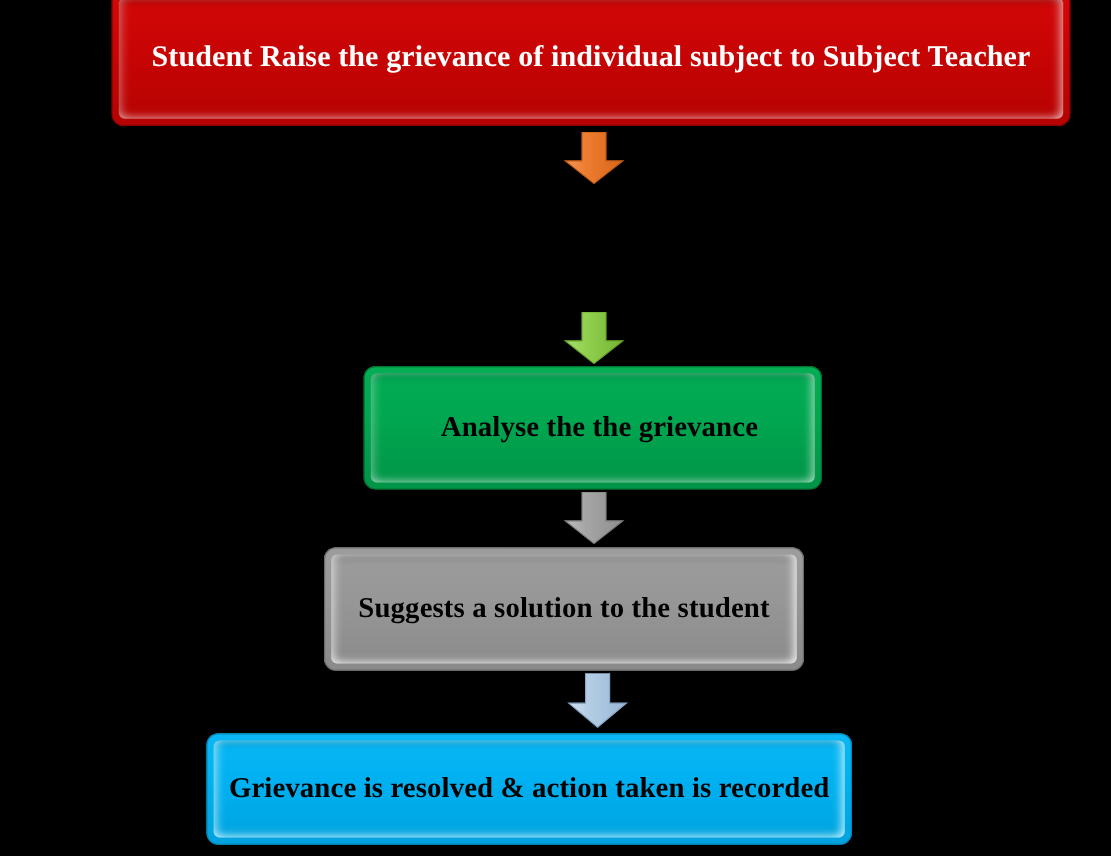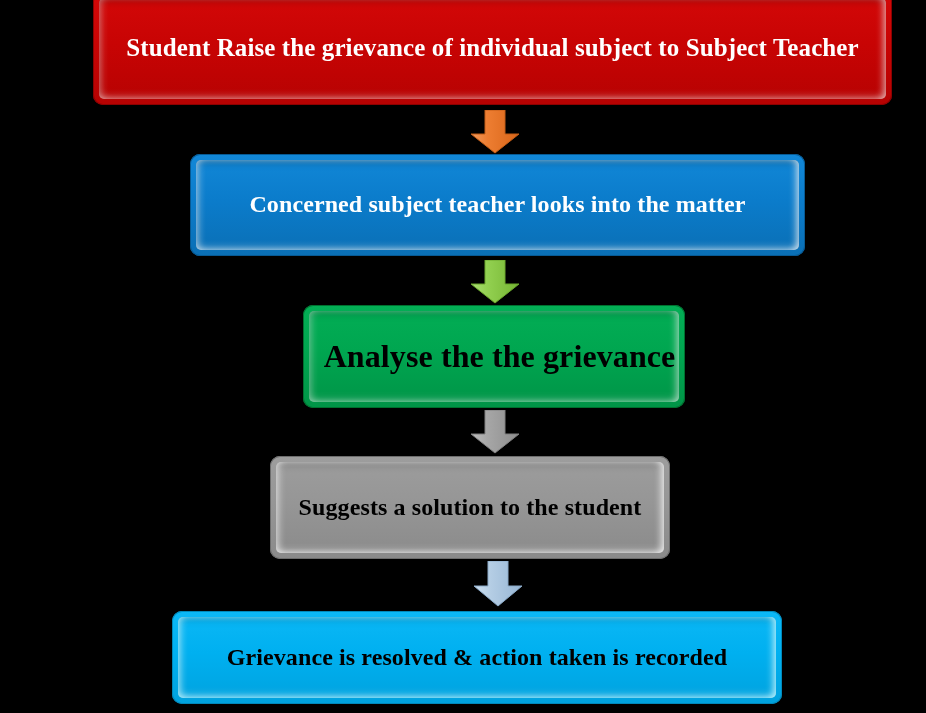--- a/index.html
+++ b/index.html
@@ -77,21 +77,21 @@
       5px 0 7px -2px rgba(255,255,255,0.45) inset,
       0 -5px 8px -3px rgba(255,255,255,0.40) inset,
       0 5px 8px -3px rgba(0,0,0,0.30) inset;
   }
 
   
   .node-green {
     background:
       linear-gradient(to bottom, #03ae55 0%, #00a650 45%, #009447 100%);
     color: #000000;
-    font-size: 32px;
+    font-size: 24px;
     box-shadow: 0 0 0 1px #00702f inset;
     padding-left: 11px;
   }
   .node-green::before {
     box-shadow:
       -5px 0 7px -2px rgba(255,255,255,0.50) inset,
       5px 0 7px -2px rgba(255,255,255,0.30) inset,
       0 -5px 8px -3px rgba(255,255,255,0.30) inset,
       0 5px 8px -3px rgba(0,0,0,0.28) inset;
   }
@@ -149,23 +149,20 @@
         <linearGradient id="ga1" x1="0" y1="0" x2="1" y2="0">
           <stop offset="0%" stop-color="#f09a5d"></stop>
           <stop offset="35%" stop-color="#ED7D31"></stop>
           <stop offset="100%" stop-color="#d9661a"></stop>
         </linearGradient>
       </defs>
       <polygon points="16,0 36,0 36,24 50,24 26,43 2,24 16,24" fill="url(#ga1)" stroke="#c25d16" stroke-width="1"></polygon>
     </svg>
   </div>
 
-  <div class="node node-blue" style="left:190px; top:154px; width:615px; height:102px;">
-    <span class="label">Concerned subject teacher looks into the matter</span>
-  </div>
 
   <div class="arrow" style="left:469px; top:260px;">
     <svg width="52" height="44" viewBox="0 0 52 44">
       <defs>
         <linearGradient id="ga2" x1="0" y1="0" x2="1" y2="0">
           <stop offset="0%" stop-color="#aade74"></stop>
           <stop offset="35%" stop-color="#92D050"></stop>
           <stop offset="100%" stop-color="#76b534"></stop>
         </linearGradient>
       </defs>
@@ -200,17 +197,17 @@
         <linearGradient id="ga4" x1="0" y1="0" x2="1" y2="0">
           <stop offset="0%" stop-color="#cfe1f1"></stop>
           <stop offset="35%" stop-color="#B4CDE4"></stop>
           <stop offset="100%" stop-color="#97b6d4"></stop>
         </linearGradient>
       </defs>
       <polygon points="16,0 36,0 36,25 50,25 26,45 2,25 16,25" fill="url(#ga4)" stroke="#8aa9c7" stroke-width="1"></polygon>
     </svg>
   </div>
 
-  <div class="node node-cyan" style="left:172px; top:611px; width:610px; height:93px;">
+  <div class="node node-cyan" style="left:172px; top:611px; width:538px; height:93px;">
     <span class="label">Grievance is resolved &amp; action taken is recorded</span>
   </div>
 
 </div>
 
 </body></html>

